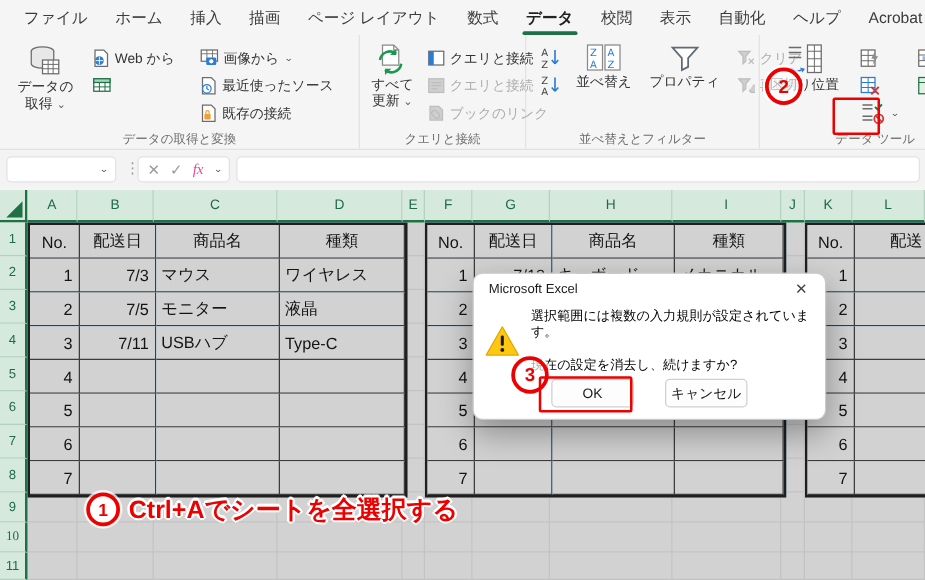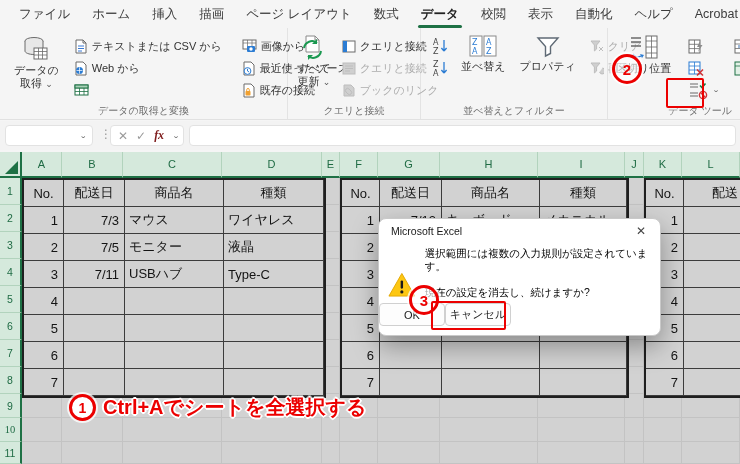--- a/index.html
+++ b/index.html
@@ -23,45 +23,45 @@
   .sitem.disabled{color:#adadad}
   .sitem.disabled svg *{stroke:#bdbdbd!important;fill:#cfcfcf!important}
   .chev{font-size:9px;color:#555;transform:scaleY(.8)}
   .ic{flex:0 0 auto}
 
   
   .fbar{position:absolute;top:121px;left:0;width:740px;height:29px;background:#f3f3f3;display:flex;align-items:center}
   .namebox{position:absolute;left:5px;top:4px;width:88px;height:21px;background:#fff;border:1px solid #e2e2e2;border-radius:4px;display:flex;align-items:center;justify-content:flex-end;padding-right:5px;font-size:11px;color:#333}
   .vdots{position:absolute;left:100px;top:6px;color:#9a9a9a;font-size:12px;letter-spacing:0}
   .fxbox{position:absolute;left:110px;top:4px;width:74px;height:21px;background:#fff;border:1px solid #e2e2e2;border-radius:4px;display:flex;align-items:center;gap:8px;padding:0 7px;color:#9a9a9a;font-size:12px}
-  .fxbox .fx{font-style:italic;font-family:"Liberation Serif",serif;color:#7f1d1d;font-weight:bold}
+  .fxbox .fx{font-style:italic;font-family:"Liberation Serif",serif;color:#ec4899;font-weight:normal}
   .ffield{position:absolute;left:189px;top:4px;width:547px;height:21px;background:#fff;border:1px solid #e2e2e2;border-radius:4px;font-size:12px;padding:0 6px;color:#222}
 
   
   #sheet{position:absolute;top:152px;left:0;width:740px;height:312px;background:#d2d2d2;overflow:hidden}
   .corner{position:absolute;left:0;top:0;width:22px;height:26px;background:#d5e9dc;border-right:2px solid #1e7145;border-bottom:2px solid #1e7145}
   .corner i{position:absolute;right:2px;bottom:2px;width:0;height:0;border-left:13px solid transparent;border-bottom:13px solid #1e7145}
   .colhead{position:absolute;top:0;height:26px;background:#d5e9dc;color:#1f6b44;font-size:11px;display:flex;align-items:center;justify-content:center;border-right:1px solid #b2d3bd;border-bottom:2px solid #1e7145}
   .rowhead{position:absolute;left:0;width:22px;background:#d5e9dc;color:#1f6b44;font-size:10.5px;display:flex;align-items:center;justify-content:center;border-bottom:1px solid #b2d3bd;border-right:2px solid #1e7145}
   .vline{position:absolute;top:26px;bottom:0;width:1px;background:#c3c3c3}
   .hline{position:absolute;left:22px;right:0;height:1px;background:#c3c3c3}
   .xtable{position:absolute;display:grid;grid-auto-rows:27px;background:#7dd3fc;border:2px solid #1f1f1f;z-index:5}
   .cell{border-right:1px solid #3c3c3c;border-bottom:1px solid #3c3c3c;font-size:13px;color:#141414;display:flex;align-items:center;overflow:hidden;white-space:nowrap;background:#d2d2d2}
   .cell.ch{justify-content:center}
   .cell.ar{justify-content:flex-end;padding-right:5px}
   .cell.al{justify-content:flex-start;padding-left:4px}
 
   
   .dialog{position:absolute;left:378px;top:218px;width:283px;height:118px;background:#fff;border:1px solid #c9c9c9;border-radius:8px;box-shadow:0 10px 26px rgba(0,0,0,.34);z-index:40}
   .dlg-title{display:flex;align-items:center;height:24px;padding:0 10px 0 12px;font-size:10.5px;color:#1a1a1a}
   .dlg-close{margin-left:auto;font-size:12px;color:#444;width:18px;text-align:center;cursor:default}
-  .dlg-body{display:flex;align-items:flex-end;padding:4px 10px 0 9px;gap:9px}
+  .dlg-body{display:flex;align-items:center;padding:4px 10px 0 9px;gap:9px}
   .dlg-msgs{font-size:10.5px;color:#000;line-height:13px}
   .dlg-msgs .m2{margin-top:13px}
-  .dlg-buttons{position:absolute;left:0;right:0;top:84px;display:flex;}
+  .dlg-buttons{position:absolute;left:0;right:0;top:84px;display:flex;justify-content:center;gap:25px}
   .dlg-btn{width:66px;height:23px;background:#fdfdfd;border:1px solid #d0d0d0;border-radius:4px;font-size:11px;color:#1a1a1a;display:flex;align-items:center;justify-content:center}
 
   
   .ann{position:absolute;z-index:60;pointer-events:none}
   .hl-rect{border:2.5px solid #ec0000;border-radius:2px}
   .circnum{width:30px;height:30px;border:3px solid #ec0000;border-radius:50%;background:rgba(255,255,255,.65);color:#ec0000;font-weight:bold;font-size:15px;display:flex;align-items:center;justify-content:center;box-shadow:0 0 0 2px rgba(255,255,255,.75)}
   .step1{display:flex;align-items:center;gap:7px}
   .step1 .circnum{width:27px;height:27px;background:#fff;font-size:14px}
   .step1-text{color:#ec0000;font-weight:bold;font-size:20px;white-space:nowrap;
     text-shadow:-2px 0 0 #fff,2px 0 0 #fff,0 -2px 0 #fff,0 2px 0 #fff,-1px -1px 0 #fff,1px 1px 0 #fff,-1px 1px 0 #fff,1px -1px 0 #fff}
@@ -94,28 +94,20 @@
         <svg class="ic" width="30" height="30" viewBox="0 0 30 30">
           <ellipse cx="13" cy="7" rx="9" ry="3.5" fill="#e8e8e8" stroke="#6b6b6b"></ellipse>
           <path d="M4 7v10c0 1.9 4 3.5 9 3.5s9-1.6 9-3.5V7" fill="#e8e8e8" stroke="#6b6b6b"></path>
           <rect x="13" y="14" width="13" height="11" fill="#fff" stroke="#6b6b6b"></rect>
           <path d="M13 17.5h13M13 21h13M17.5 14v11M21.5 14v11" stroke="#6b6b6b" stroke-width=".8"></path>
         </svg>
         <span>データの</span>
         <span><span>取得</span> <span class="chev">⌄</span></span>
       </div>
       <div class="scol" style="margin-left:8px">
-        <div class="sitem">
-          <svg class="ic" width="14" height="15" viewBox="0 0 14 15">
-              <path d="M2 1h7l3 3v10H2z" fill="#fff" stroke="#6b6b6b"></path>
-              <path d="M9 1v3h3" fill="none" stroke="#6b6b6b"></path>
-              <path d="M4 7h6M4 9.5h6M4 12h4" stroke="#3a7bd5" stroke-width="1"></path>
-            </svg>
-          <span>テキストまたは CSV から</span>
-        </div>
         <div class="sitem">
           <svg class="ic" width="14" height="15" viewBox="0 0 14 15">
               <path d="M2 1h7l3 3v10H2z" fill="#fff" stroke="#6b6b6b"></path>
               <circle cx="5.5" cy="9.5" r="3.5" fill="#2b7cd3"></circle>
               <path d="M2.5 9.5h6M5.5 6.3v6.4" stroke="#fff" stroke-width=".7" fill="none"></path>
             </svg>
           <span>Web から</span>
         </div>
         <div class="sitem">
           <svg class="ic" width="15" height="14" viewBox="0 0 15 14">

